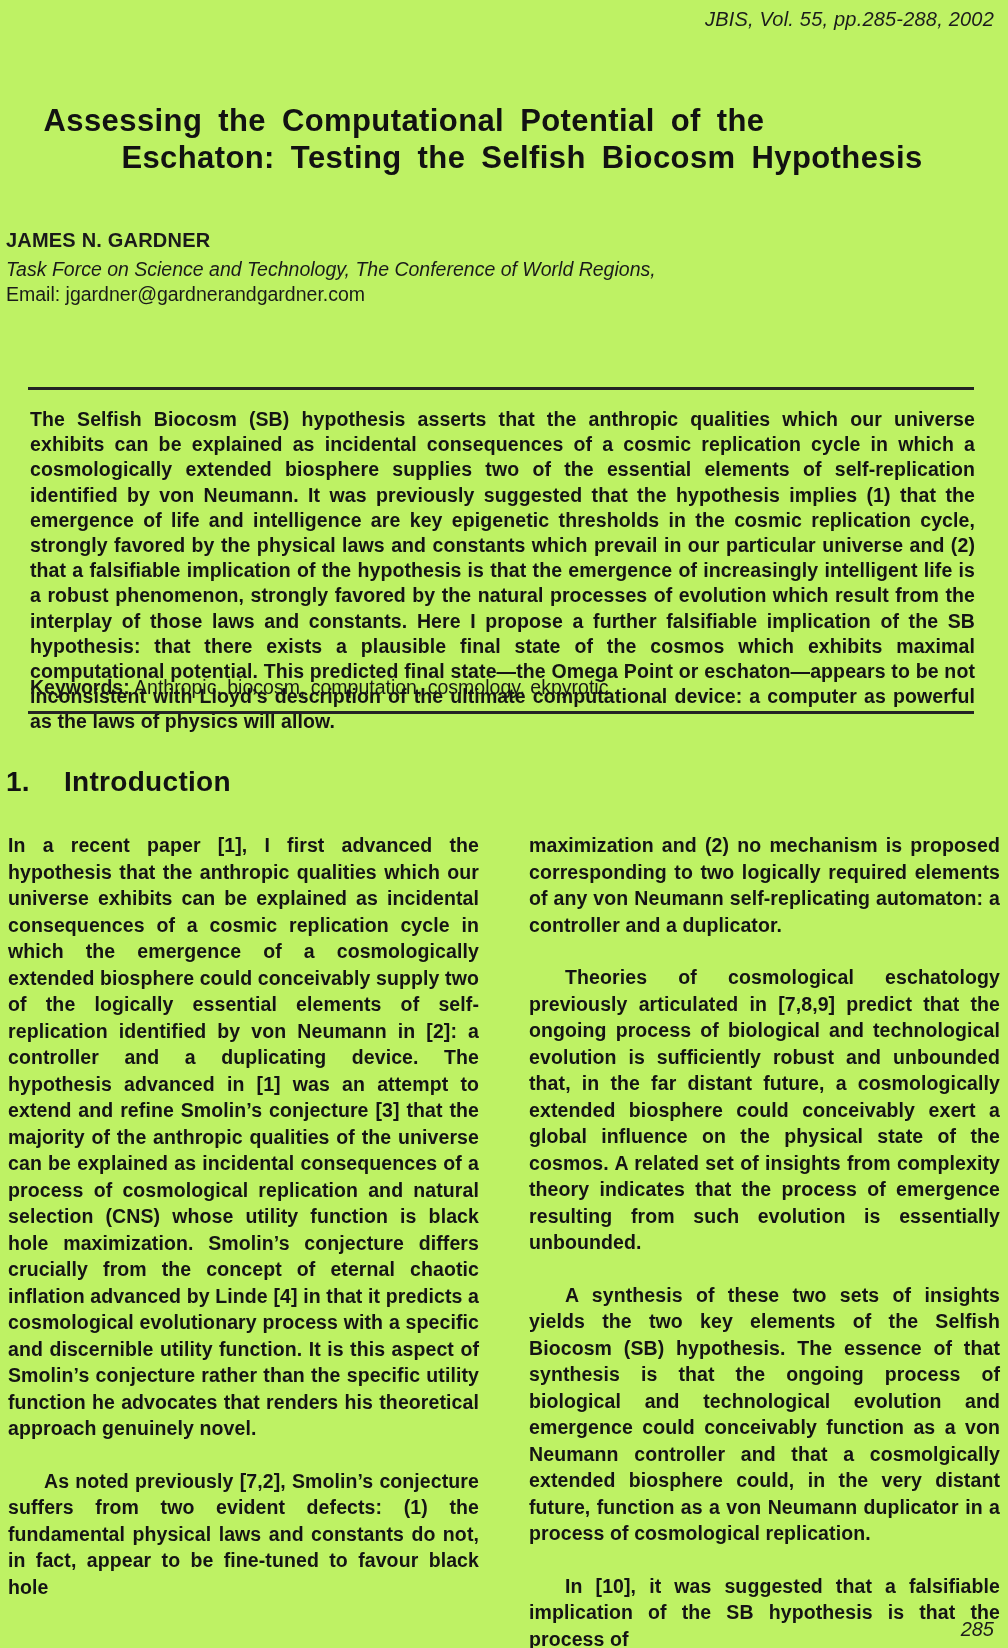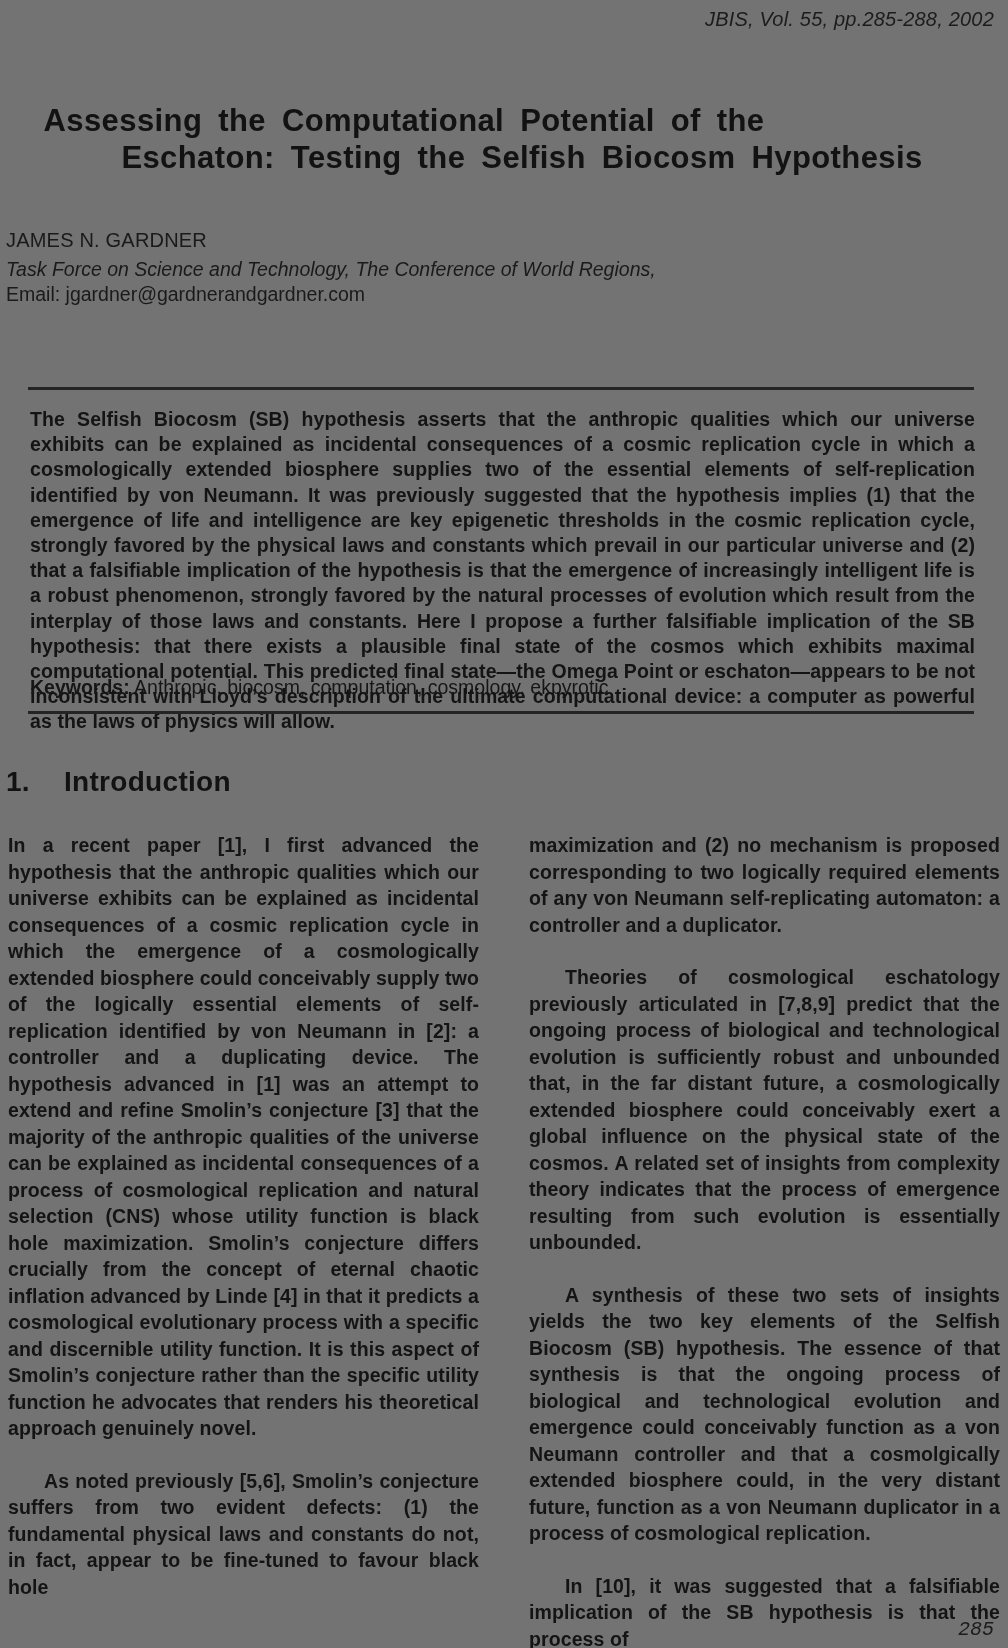--- a/index.html
+++ b/index.html
@@ -3,39 +3,39 @@
 <meta charset="utf-8">
 <style>
   html,body{margin:0;padding:0;}
   body{
     width:1008px;height:1648px;
     background:#ffffff;
     font-family:"Liberation Sans",sans-serif;
     color:#161616;
     -webkit-font-smoothing:antialiased;
   }
-  .page{position:relative;width:1008px;height:1648px;background:#737373;overflow:hidden;}
+  .page{position:relative;width:1008px;height:1648px;background:#bef264;overflow:hidden;}
 
   .journal-ref{
     position:absolute;top:8px;right:14px;
     font-style:italic;font-size:20px;font-weight:500;
     color:#1c1c1c;letter-spacing:0.2px;
   }
 
   .title{
     position:absolute;top:102px;left:0;width:1008px;
     font-weight:bold;font-size:31px;line-height:37px;
     color:#121212;letter-spacing:0.4px;word-spacing:7px;
     text-align:center;margin:0;
   }
   .title-line1{display:block;padding-right:200px;}
   .title-line2{display:block;padding-left:36px;}
 
   .author-block{position:absolute;top:228px;left:6px;right:12px;font-size:19.5px;line-height:24.5px;color:#1a1a1a;}
-  .author-name{font-weight:normal;font-size:20px;margin-bottom:4px;letter-spacing:0.2px;}
+  .author-name{font-weight:bold;font-size:20px;margin-bottom:4px;letter-spacing:0.2px;}
   .affil{font-style:italic;}
   .affil-right{font-style:italic;text-align:right;}
   .email-line{margin-top:1px;}
 
   .rule{position:absolute;left:28px;width:946px;height:3px;background:#242424;}
   .rule-top{top:387px;}
   .rule-bottom{top:711px;}
 
   .abstract{
     position:absolute;top:407px;left:30px;width:945px;
@@ -58,21 +58,21 @@
   .col{width:475px;
     font-size:19.5px;line-height:26.5px;font-weight:bold;
     text-align:justify;color:#141414;letter-spacing:0.1px;
   }
   .col p{margin:0 0 26px 4px;}
   .col p.indent{text-indent:36px;}
   .col p:last-child{margin-bottom:0;}
 
   .page-number{
     position:absolute;top:1618px;right:14px;
-    font-family:Liberation Mono, monospace;font-style:italic;
+    font-family:Liberation Sans, sans-serif;font-style:italic;
     font-size:20px;color:#1c1c1c;
   }
 </style>
 </head>
 <body>
 
 <div class="page">
 
   <div class="journal-ref">JBIS, Vol. 55, pp.285-288, 2002</div>
 
@@ -98,21 +98,21 @@
 
   <div class="rule rule-bottom"></div>
 
   <div class="section-heading">
     <span class="section-number">1.</span><span>Introduction</span>
   </div>
 
   <div class="columns">
     <div class="col">
       <p>In a recent paper [1], I first advanced the hypothesis that the anthropic qualities which our universe exhibits can be explained as incidental consequences of a cosmic replication cycle in which the emergence of a cosmologically extended biosphere could conceivably supply two of the logically essential elements of self-replication identified by von Neumann in [2]: a controller and a duplicating device. The hypothesis advanced in [1] was an attempt to extend and refine Smolin’s conjecture [3] that the majority of the anthropic qualities of the universe can be explained as incidental consequences of a process of cosmological replication and natural selection (CNS) whose utility function is black hole maximization. Smolin’s conjecture differs crucially from the concept of eternal chaotic inflation advanced by Linde [4] in that it predicts a cosmological evolutionary process with a specific and discernible utility function. It is this aspect of Smolin’s conjecture rather than the specific utility function he advocates that renders his theoretical approach genuinely novel.</p>
-      <p class="indent">As noted previously [5,6], Smolin’s conjecture suffers from two evident defects: (1) the fundamental physical laws and constants do not, in fact, appear to be fine-tuned to favour black hole</p>
+      <p class="indent">As noted previously [7,2], Smolin’s conjecture suffers from two evident defects: (1) the fundamental physical laws and constants do not, in fact, appear to be fine-tuned to favour black hole</p>
     </div>
     <div class="col">
       <p>maximization and (2) no mechanism is proposed corresponding to two logically required elements of any von Neumann self-replicating automaton: a controller and a duplicator.</p>
       <p class="indent">Theories of cosmological eschatology previously articulated in [7,8,9] predict that the ongoing process of biological and technological evolution is sufficiently robust and unbounded that, in the far distant future, a cosmologically extended biosphere could conceivably exert a global influence on the physical state of the cosmos. A related set of insights from complexity theory indicates that the process of emergence resulting from such evolution is essentially unbounded.</p>
       <p class="indent">A synthesis of these two sets of insights yields the two key elements of the Selfish Biocosm (SB) hypothesis. The essence of that synthesis is that the ongoing process of biological and technological evolution and emergence could conceivably function as a von Neumann controller and that a cosmolgically extended biosphere could, in the very distant future, function as a von Neumann duplicator in a process of cosmological replication.</p>
       <p class="indent">In [10], it was suggested that a falsifiable implication of the SB hypothesis is that the process of</p>
     </div>
   </div>
 
   <div class="page-number">285</div>

